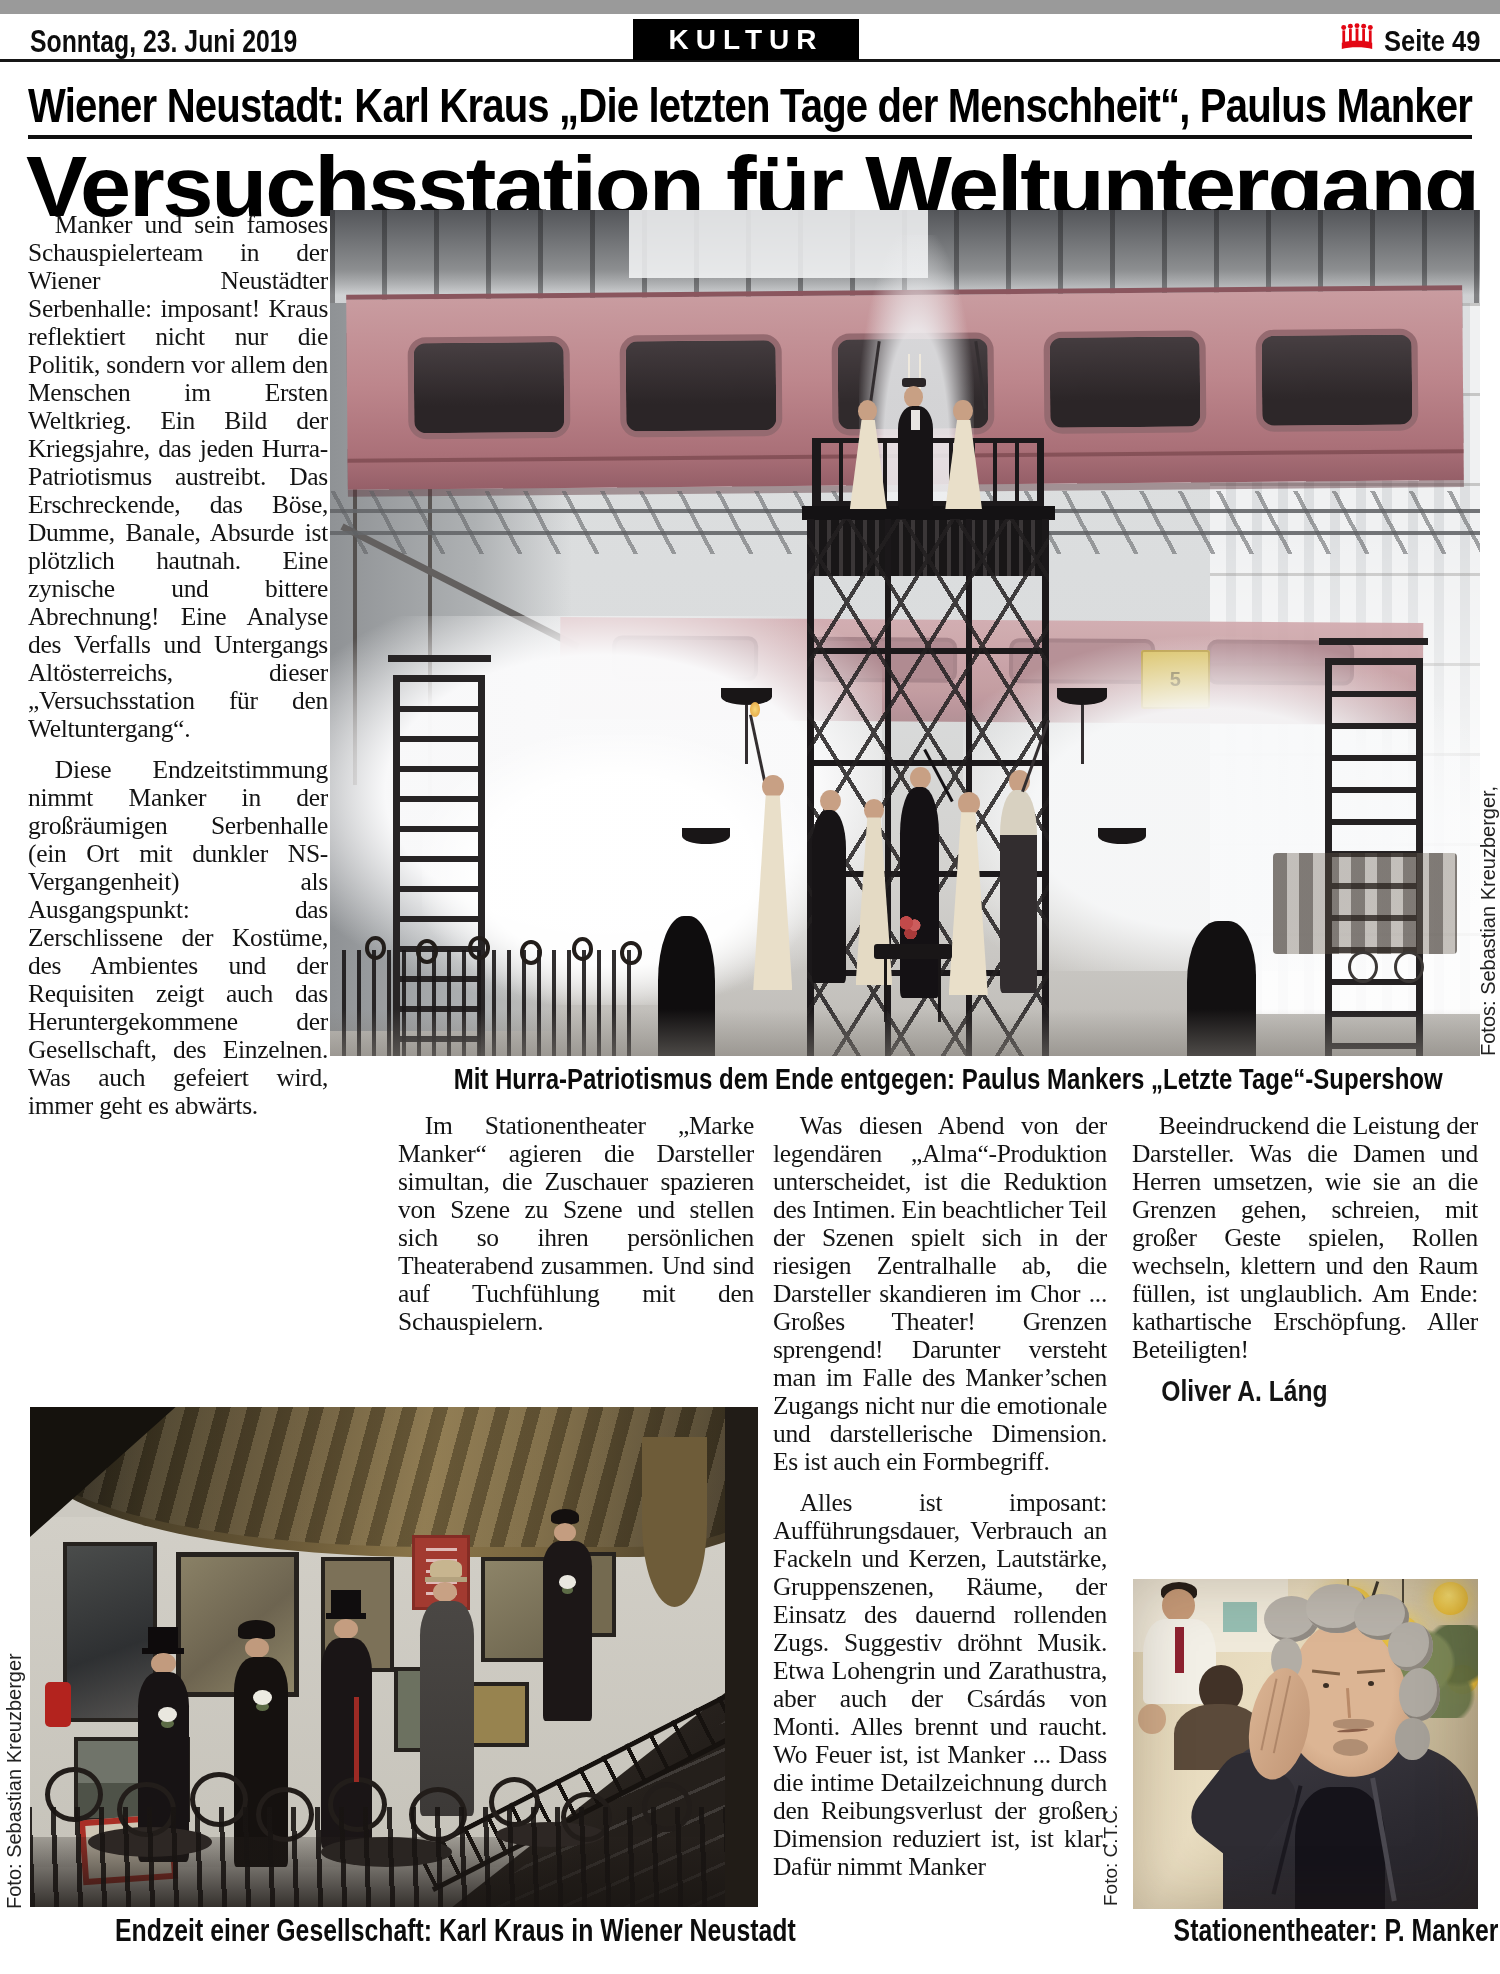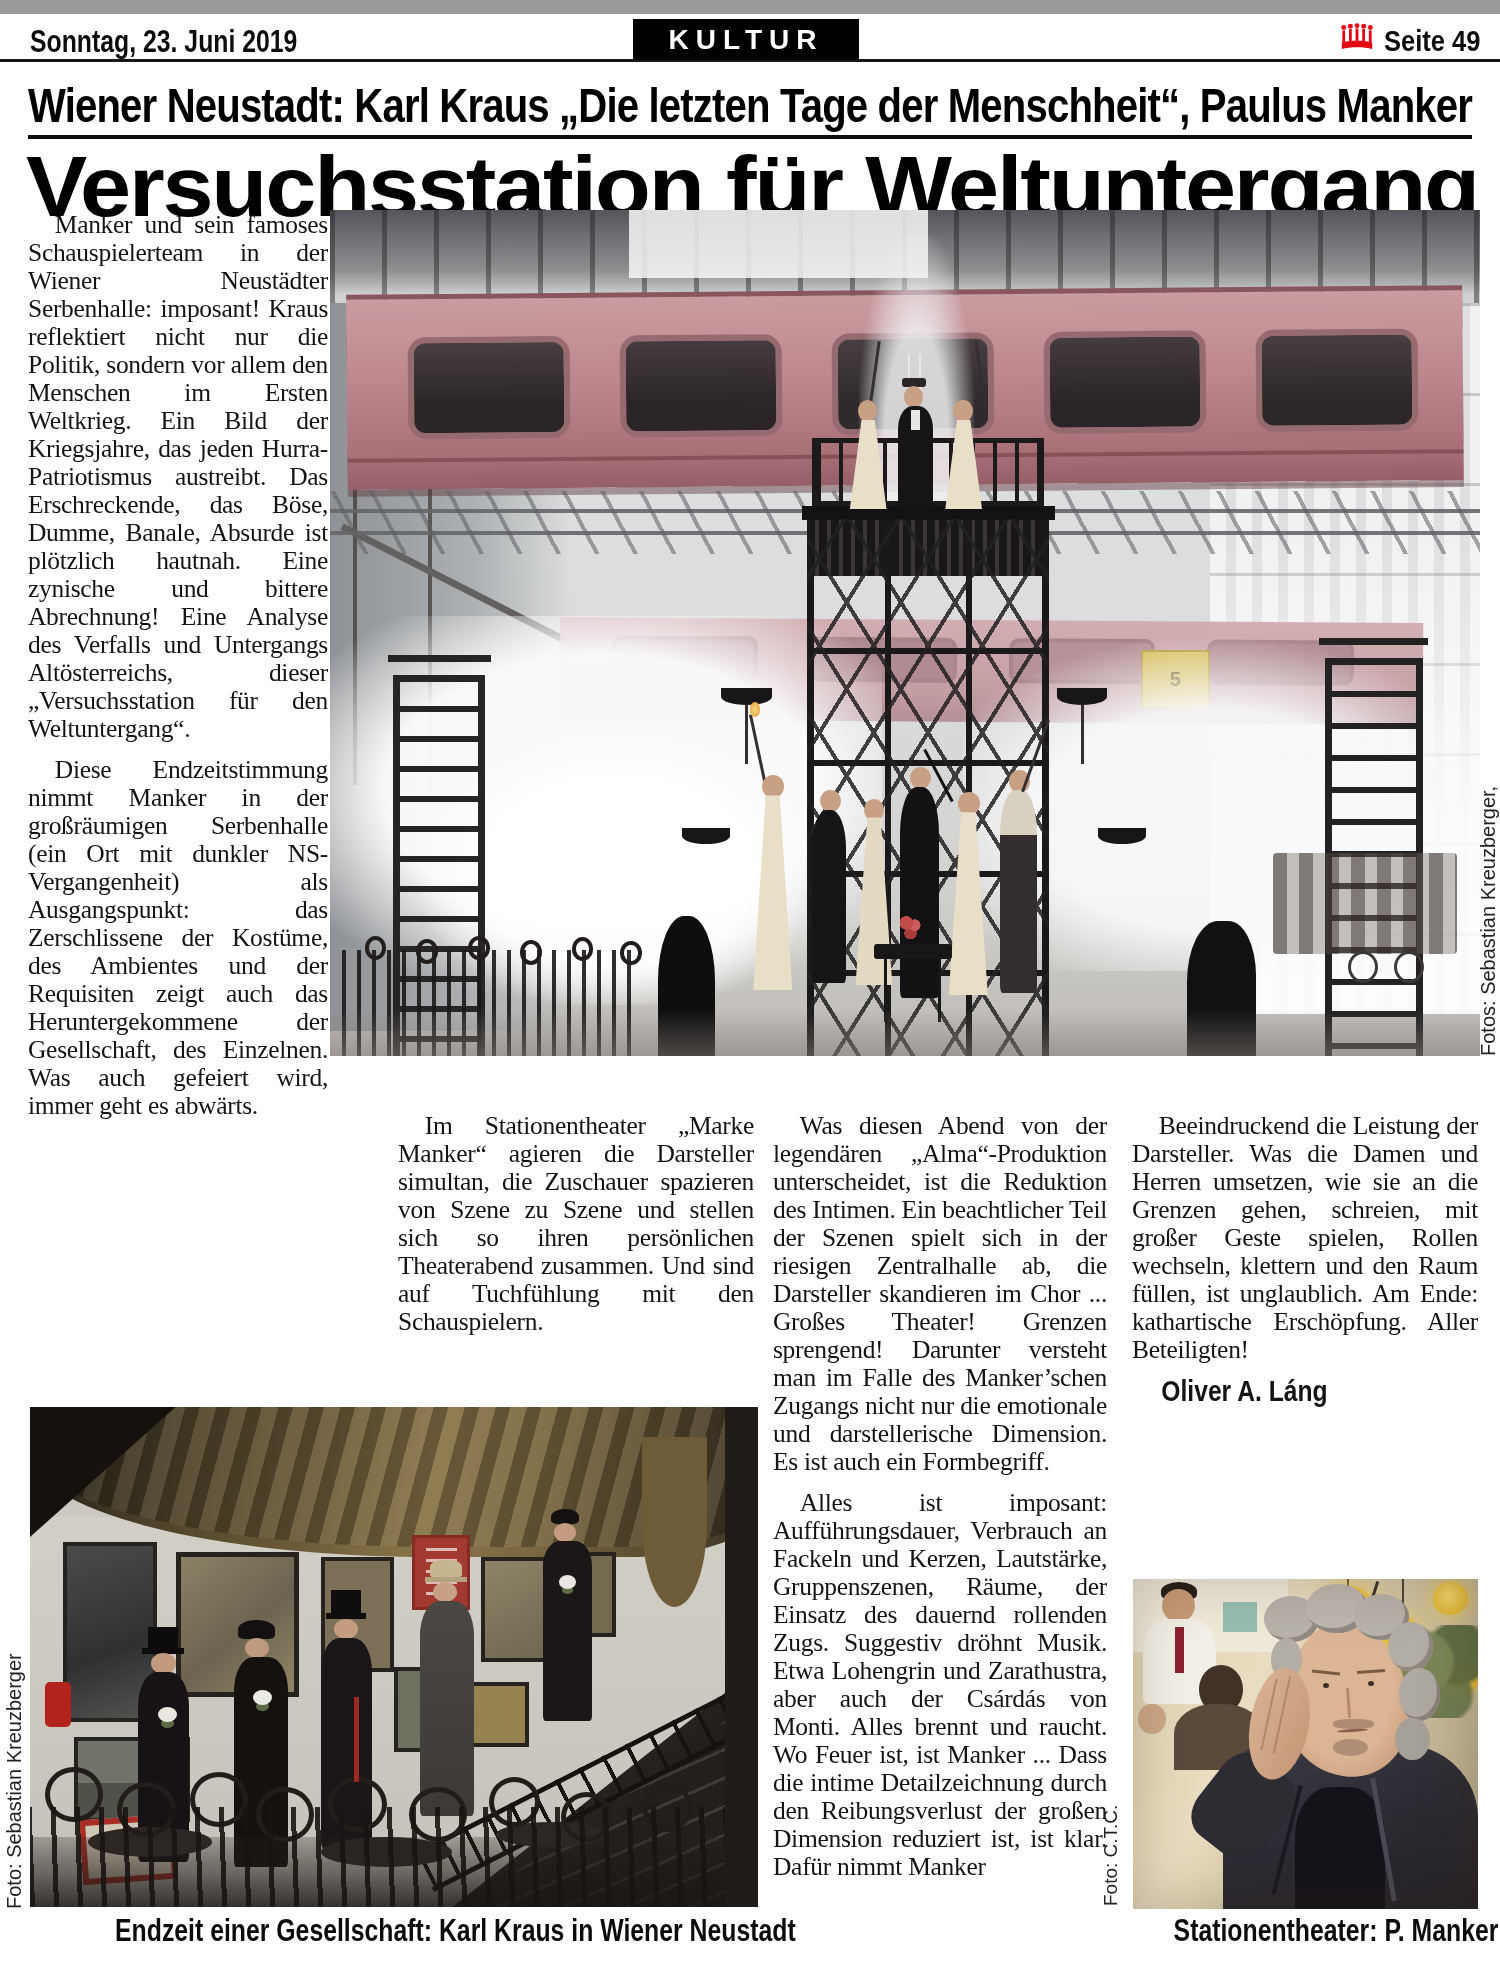--- a/index.html
+++ b/index.html
@@ -190,20 +190,23 @@
     <div class="L" style="left:82%;top:76%;width:16%;height:12%;background:repeating-linear-gradient(90deg,rgba(70,62,55,.8) 0 14px,rgba(122,112,100,.5) 14px 26px);border-radius:4px;opacity:.85"></div>
     <div class="hoop" style="left:88.5%;top:87.6%;width:2.6%;height:3.8%;border:3px solid #3c3836"></div>
     <div class="hoop" style="left:92.5%;top:87.6%;width:2.6%;height:3.8%;border:3px solid #3c3836"></div>
     <div class="L" style="left:0;top:94.5%;width:100%;height:5.5%;background:linear-gradient(180deg,rgba(150,146,140,0),rgba(128,124,118,.55))"></div>
   </div>
 
   <div class="abs vcred" style="left:1477px;top:690px;height:352px">
     <span>Fotos: Sebastian Kreuzberger,</span>
   </div>
 
+  <div class="abs cap" style="left:330px;top:1048px;width:1150px;text-align:center;font-size:30px">
+    <span class="nowrap sxc80">Mit Hurra-Patriotismus dem Ende entgegen: Paulus Mankers „Letzte Tage“-Supershow</span>
+  </div>
 
   <div class="abs col" style="left:398px;top:1098px;width:356px;height:275px">
     <p>Im Stationentheater „Marke Manker“ agieren die Darsteller simultan, die Zuschauer spazieren von Szene zu Szene und stellen sich so ihren persönlichen Theaterabend zusammen. Und sind auf Tuchfühlung mit den Schauspielern.</p>
   </div>
   <div class="abs col" style="left:773px;top:1098px;width:334px;height:876px">
     <p>Was diesen Abend von der legendären „Alma“-Produktion unterscheidet, ist die Reduktion des Intimen. Ein beachtlicher Teil der Szenen spielt sich in der riesigen Zentralhalle ab, die Darsteller skandieren im Chor ... Großes Theater! Grenzen sprengend! Darunter versteht man im Falle des Manker’schen Zugangs nicht nur die emotionale und darstellerische Dimension. Es ist auch ein Formbegriff.</p>
     <p>Alles ist imposant: Aufführungsdauer, Verbrauch an Fackeln und Kerzen, Lautstärke, Gruppenszenen, Räume, der Einsatz des dauernd rollenden Zugs. Suggestiv dröhnt Musik. Etwa Lohengrin und Zarathustra, aber auch der Csárdás von Monti. Alles brennt und raucht. Wo Feuer ist, ist Manker ... Dass die intime Detailzeichnung durch den Reibungsverlust der großen Dimension reduziert ist, ist klar. Dafür nimmt Manker</p>
   </div>
   <div class="abs col" style="left:1132px;top:1098px;width:346px;height:462px">
     <p>Beeindruckend die Leistung der Darsteller. Was die Damen und Herren umsetzen, wie sie an die Grenzen gehen, schreien, mit großer Geste spielen, Rollen wechseln, klettern und den Raum füllen, ist unglaublich. Am Ende: kathartische Erschöpfung. Aller Beteiligten!</p>

